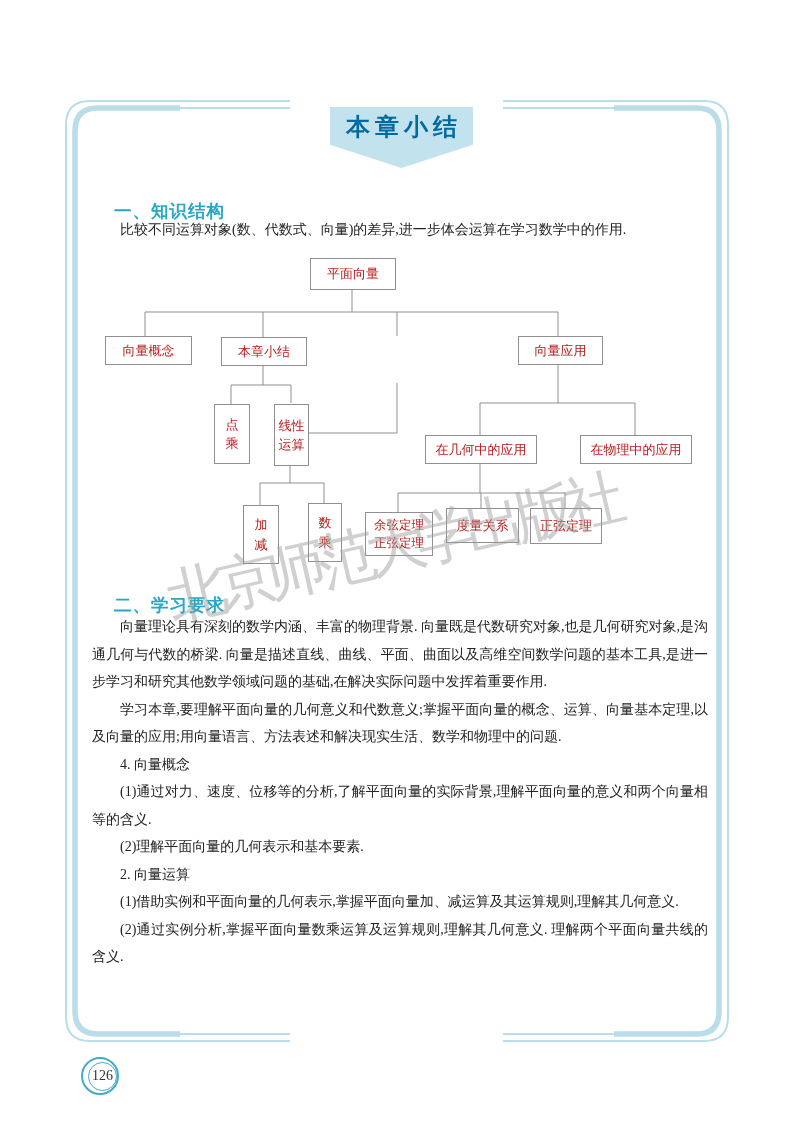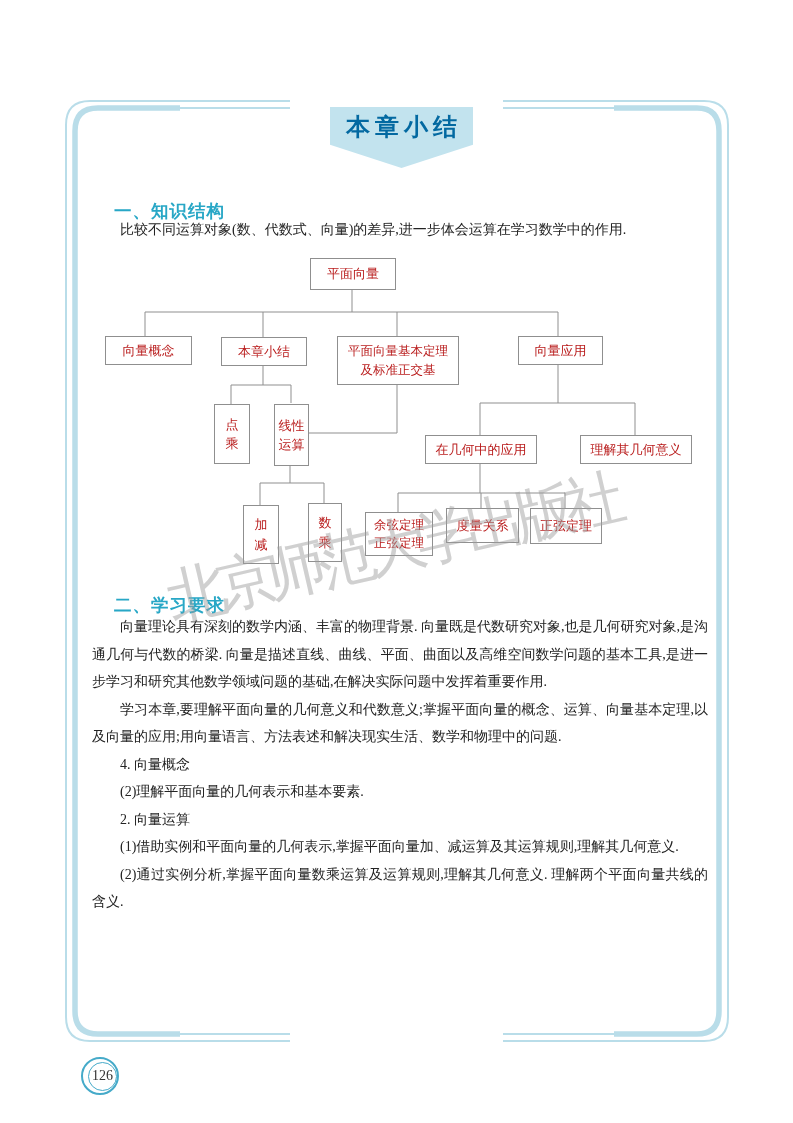--- a/index.html
+++ b/index.html
@@ -74,47 +74,46 @@
       <path fill="none" stroke="#8f8f8f" stroke-width="1" d="M257 36 V60 M50 60 H463 M50 60 V84 M168 60 V85 M302 60 V84 M463 60 V84
            M168 112 V133 M136 133 H196 M136 133 V152 M196 133 V151
            M302 131 V181 H212
            M195 211 V231 M165 231 H229 M165 231 V253 M229 231 V251
            M463 111 V151 M385 151 H540 M385 151 V183 M540 151 V183
            M385 210 V241 M303 241 H470 M303 241 V260 M386 241 V258 M470 241 V256"></path>
     </svg>
     <div class="fbox" style="left:215px;top:6px;width:84px;height:30px">平面向量</div>
     <div class="fbox" style="left:10px;top:84px;width:85px;height:27px">向量概念</div>
     <div class="fbox" style="left:126px;top:85px;width:84px;height:27px">本章小结</div>
-    <div class="fbox small" style="left:242px;top:84px;width:120px;height:47px">平面向量基本定理
-及标准正交基</div>
     <div class="fbox" style="left:423px;top:84px;width:83px;height:27px">向量应用</div>
     <div class="fbox" style="left:119px;top:152px;width:34px;height:58px">点
 乘</div>
     <div class="fbox" style="left:179px;top:152px;width:33px;height:60px">线性
 运算</div>
     <div class="fbox" style="left:148px;top:253px;width:34px;height:57px">加
 减</div>
     <div class="fbox" style="left:213px;top:251px;width:32px;height:57px">数
 乘</div>
     <div class="fbox" style="left:330px;top:183px;width:110px;height:27px">在几何中的应用</div>
-    <div class="fbox" style="left:485px;top:183px;width:110px;height:27px">理解其几何意义</div>
+    <div class="fbox" style="left:485px;top:183px;width:110px;height:27px">在物理中的应用</div>
     <div class="fbox small" style="left:270px;top:260px;width:66px;height:42px">余弦定理
 正弦定理</div>
     <div class="fbox" style="left:351px;top:256px;width:71px;height:33px">度量关系</div>
     <div class="fbox" style="left:435px;top:256px;width:70px;height:34px">正弦定理</div>
   </div>
 
   <div class="watermark">北京师范大学出版社</div>
 
   <div class="h-sec" style="top:578px;">二、学习要求</div>
 
   <div class="bodytxt" style="top:613px;">
     <p>向量理论具有深刻的数学内涵、丰富的物理背景. 向量既是代数研究对象,也是几何研究对象,是沟通几何与代数的桥梁. 向量是描述直线、曲线、平面、曲面以及高维空间数学问题的基本工具,是进一步学习和研究其他数学领域问题的基础,在解决实际问题中发挥着重要作用.</p>
     <p>学习本章,要理解平面向量的几何意义和代数意义;掌握平面向量的概念、运算、向量基本定理,以及向量的应用;用向量语言、方法表述和解决现实生活、数学和物理中的问题.</p>
     <p>4. 向量概念</p>
+    <p>(1)通过对力、速度、位移等的分析,了解平面向量的实际背景,理解平面向量的意义和两个向量相等的含义.</p>
     <p>(2)理解平面向量的几何表示和基本要素.</p>
     <p>2. 向量运算</p>
     <p>(1)借助实例和平面向量的几何表示,掌握平面向量加、减运算及其运算规则,理解其几何意义.</p>
     <p>(2)通过实例分析,掌握平面向量数乘运算及运算规则,理解其几何意义. 理解两个平面向量共线的含义.</p>
   </div>
 
   <div class="badge">
     <div class="inner">126</div>
   </div>
 

